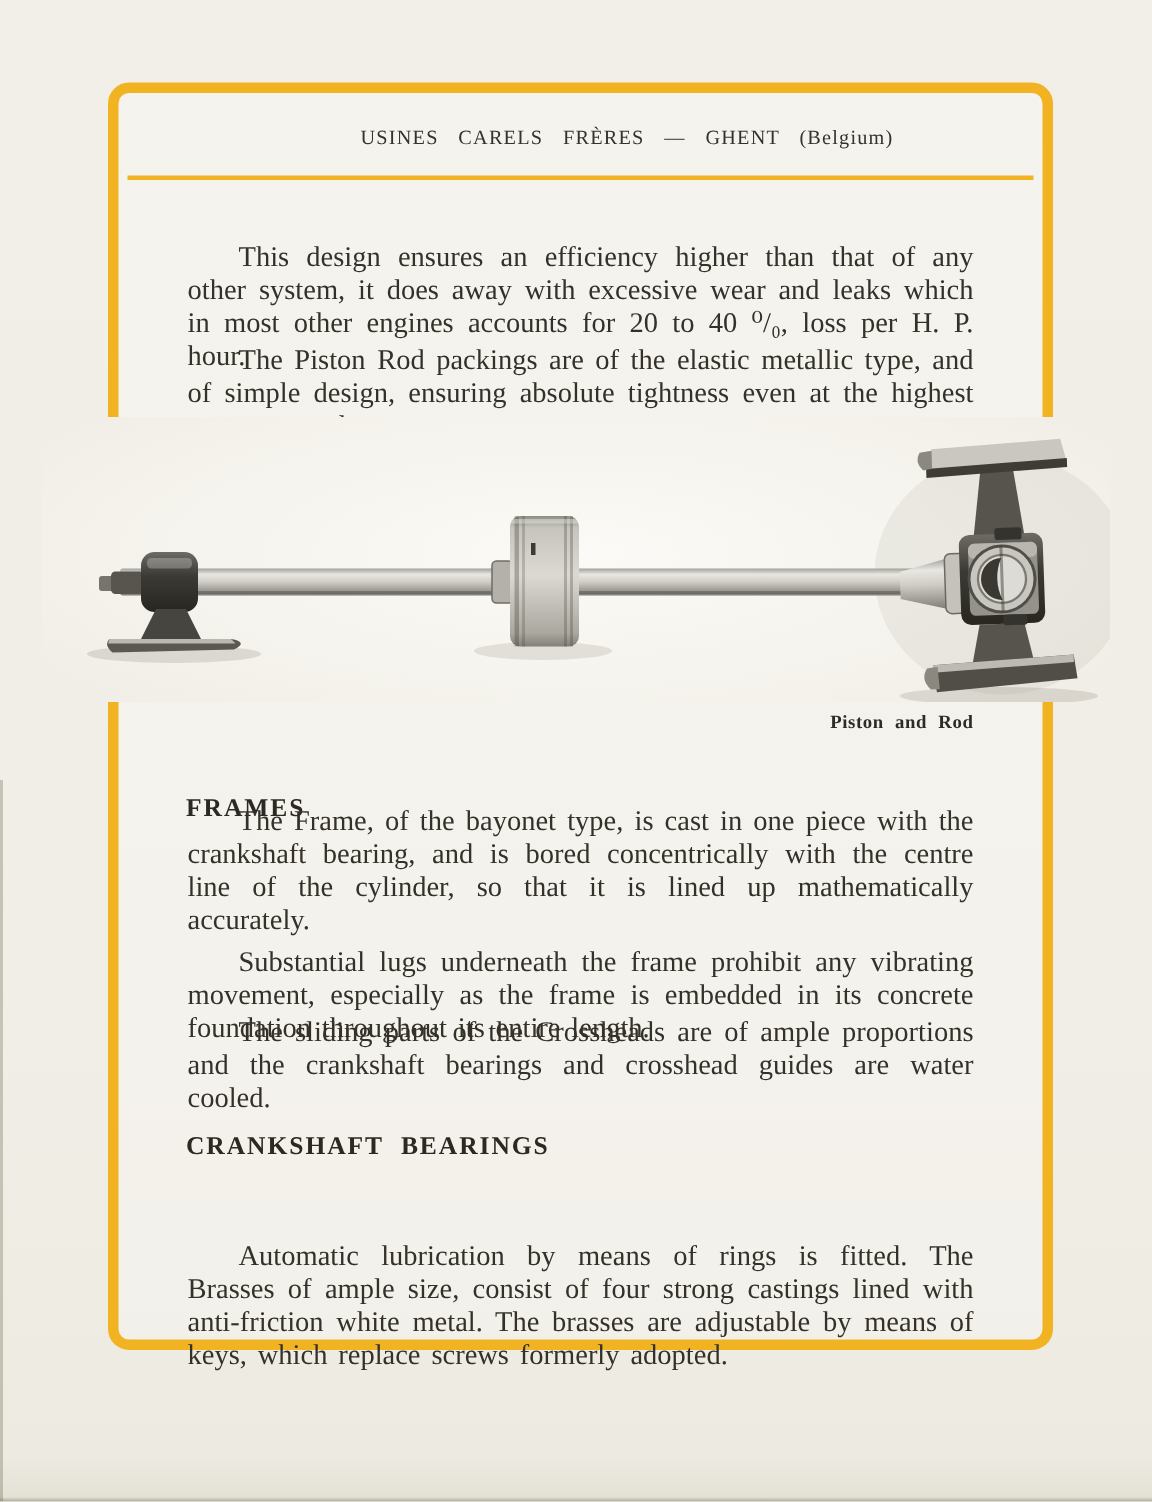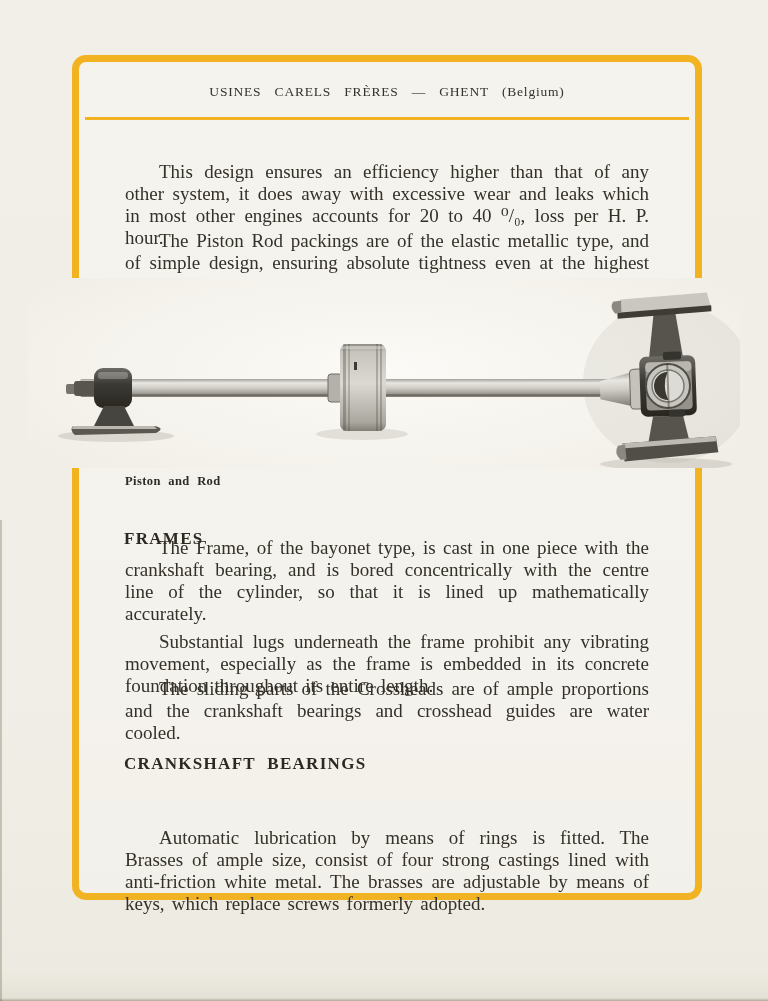--- a/index.html
+++ b/index.html
@@ -23,21 +23,21 @@
   }
   .frame{
     position:absolute;left:72px;top:55px;width:616px;height:831px;
     border:7px solid #f2b322;border-radius:14px;
     background:rgba(255,255,255,0.25);
   }
   .header{
     position:absolute;left:79px;top:84px;width:616px;
     text-align:center;
     font-size:13.5px;color:#35322b;
-    word-spacing:9px;letter-spacing:0.8px;
+    word-spacing:9px;letter-spacing:0.8px;padding-left:31px;
   }
   .header-rule{
     position:absolute;left:85px;top:117px;width:604px;height:3px;
     background:#f2b322;
   }
   .para{
     position:absolute;left:125px;width:524px;margin:0;
     font-size:19px;line-height:22px;color:#343129;
     text-align:justify;text-indent:34px;
     word-spacing:2.5px;
@@ -48,21 +48,21 @@
   .p-f2{top:631px;}
   .p-f3{top:678px;}
   .p-c1{top:827px;}
   .photo{
     position:absolute;left:28px;top:278px;width:712px;height:190px;
     background:radial-gradient(ellipse 62% 75% at 50% 48%, #fbfaf6 0%, #f6f4ee 55%, #f1eee7 100%);
     z-index:3;
   }
   .caption{
     position:absolute;left:125px;top:474px;width:524px;
-    text-align:left;font-weight:bold;font-size:12.5px;color:#2e2b24;
+    text-align:right;font-weight:bold;font-size:12.5px;color:#2e2b24;
     word-spacing:4px;letter-spacing:0.4px;
   }
   .section-heading{
     position:absolute;left:124px;margin:0;
     font-size:17px;font-weight:bold;color:#2c2922;
     letter-spacing:1.3px;word-spacing:6px;
   }
   .h-frames{top:529px;}
   .h-crankshaft{top:754px;}
 </style>

